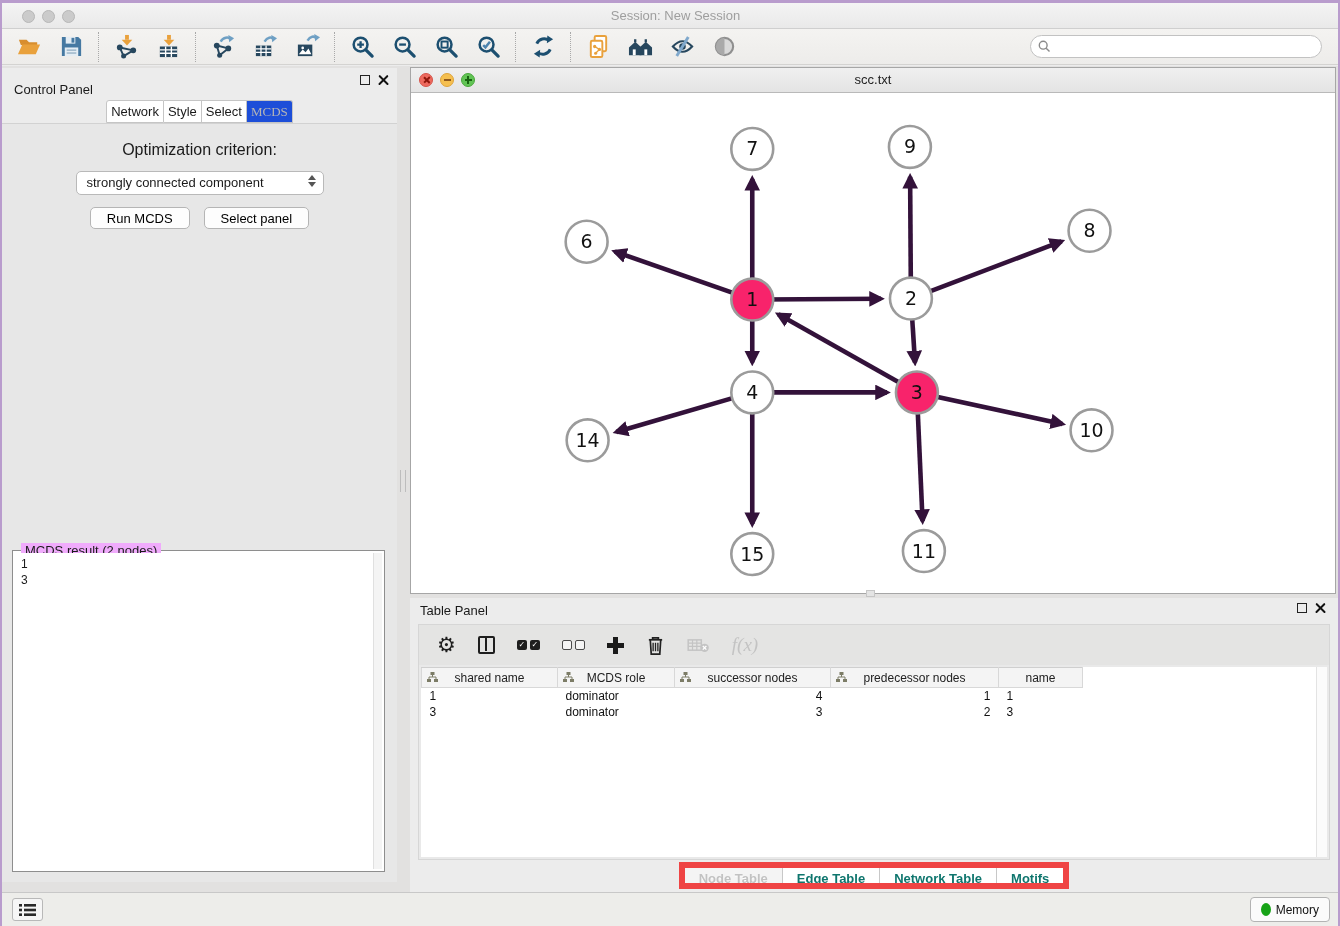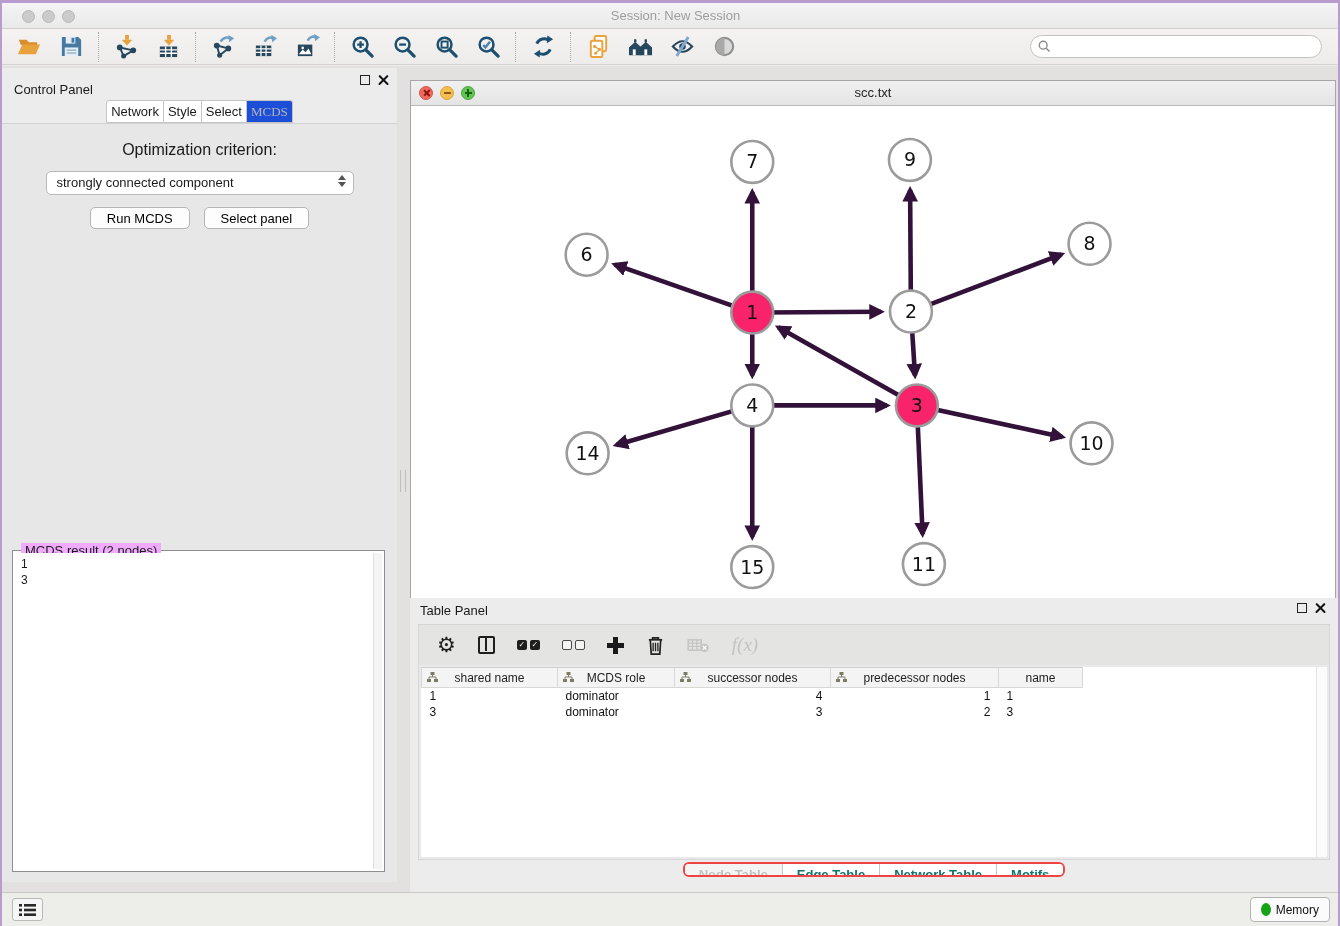--- a/index.html
+++ b/index.html
@@ -34,38 +34,38 @@
   .float-ic { width:10px; height:10px; border:1.6px solid #222; }
   .close-ic { position:relative; width:11px; height:11px; }
   .close-ic::before,.close-ic::after { content:""; position:absolute; left:-1px; top:4.5px; width:13px; height:2.4px; background:#111; border-radius:1px; }
   .close-ic::before { transform:rotate(45deg); } .close-ic::after { transform:rotate(-45deg); }
   .cp-tabs { display:flex; justify-content:center; padding-top:6px; background:#ECECEC; }
   .cp-tab { height:23px; line-height:21px; padding:0 4px; background:#fff; border:1px solid #C5C5C5; border-left:none; font-size:13px; cursor:pointer; }
   .cp-tab:first-child { border-left:1px solid #C5C5C5; border-radius:3px 0 0 0; }
   .cp-tab.active { background:#1d4ed8; color:#B5B5B5; border-radius:0 3px 0 0;font-family:Liberation Serif, serif; }
   .cp-content { position:absolute; top:55px; left:0; right:0; bottom:0; background:#E7E7E7; border-top:1px solid #D2D2D2; }
   .opt-label { text-align:center; margin-top:17px; font-size:16px; }
-  .criterion { position:relative; margin:12px auto 0; width:308px; height:24px; background:#fff; border:1px solid #B9B9B9; border-radius:5px; line-height:22px; padding-left:10px; font-size:13px; cursor:pointer; }
+  .criterion { position:relative; margin:12px auto 0; width:248px; height:24px; background:#fff; border:1px solid #B9B9B9; border-radius:5px; line-height:22px; padding-left:10px; font-size:13px; cursor:pointer; }
   .stepper { position:absolute; right:7px; top:3px; display:flex; flex-direction:column; gap:2px; }
   .stepper i { width:0; height:0; border-left:4px solid transparent; border-right:4px solid transparent; }
   .step-up { border-bottom:5px solid #555; } .step-down { border-top:5px solid #555; }
   .cp-buttons { display:flex; justify-content:center; gap:14px; margin-top:12px; }
   .mac-btn { height:22px; padding:0 16px; background:#FDFDFD; border:1px solid #B5B5B5; border-radius:5px; font-size:13px; font-family:inherit; cursor:pointer; }
   .result-box { position:absolute; left:10px; right:12px; top:426px; bottom:10px; border:1px solid #8E8E8E; background:#fff; }
   .result-legend { position:absolute; top:-8px; left:8px; background:#f0abfc; padding:0 4px; font-size:13px; }
   .result-lines { position:absolute; inset:2px 12px 2px 2px; background:#fff; font-size:12px; line-height:16px; padding:3px 0 0 6px; }
   .result-scroll { position:absolute; top:2px; bottom:2px; right:2px; width:9px; background:#F4F4F4; border-left:1px solid #E0E0E0; }
 
   
   .splitter { position:absolute; left:395px; top:0; width:13px; bottom:0; background:#E2E1E0; }
   .splitter .grip { position:absolute; top:404px; left:3px; width:6px; height:22px; border-left:1px solid #BDBDBD; border-right:1px solid #BDBDBD; }
 
   
   .right-region { position:absolute; left:408px; right:0; top:0; bottom:0; }
-  .net-window { position:absolute; left:0; right:2px; top:14px; height:527px; border:1px solid #A6A6A6; background:#fff; }
+  .net-window { position:absolute; left:0; right:2px; top:1px; height:527px; border:1px solid #A6A6A6; background:#fff; }
   .net-titlebar { position:relative; height:25px; background:linear-gradient(#F0F0F0,#E4E4E4); border-bottom:1px solid #B9B9B9; }
   .net-title { position:absolute; left:0; right:0; top:4px; text-align:center; font-size:13px; color:#222; }
   .traffic { position:absolute; top:5px; display:flex; gap:7px; left:8px; }
   .tl { position:relative; width:14px; height:14px; border-radius:50%; cursor:pointer; }
   .tl-red { background:#EE6A5E; border:1px solid #D5544A; }
   .tl-yellow { background:#F5BF4F; border:1px solid #DEA43B; }
   .tl-green { background:#61C454; border:1px solid #4AA73C; }
   .tl::before,.tl::after { content:""; position:absolute; background:transparent; }
   .tl-red::before,.tl-red::after { left:2.5px; top:5.2px; width:7.5px; height:1.8px; background:#8E150B; }
   .tl-red::before { transform:rotate(45deg);} .tl-red::after { transform:rotate(-45deg);}
@@ -94,21 +94,21 @@
   .plus-ic::after { content:""; position:absolute; left:6px; top:0; width:5px; height:17px; background:#1a1a1a; }
   .fx-label { font-family:"Liberation Serif","DejaVu Serif",serif; font-style:italic; font-size:19px; color:#C3C3C3; }
   .tp-table-wrap { position:absolute; left:2px; right:2px; top:42px; bottom:2px; background:#fff; overflow:hidden; }
   .tp-scroll { position:absolute; right:0; top:0; bottom:0; width:11px; background:#FBFBFB; border-left:1px solid #E3E3E3; }
   table.nodes { border-collapse:collapse; table-layout:fixed; }
   table.nodes th { height:20px; background:#F4F4F4; border:1px solid #D8D8D8; border-top:1px solid #CFCFCF; font-weight:normal; font-size:12px; color:#222; position:relative; text-align:center; cursor:pointer; }
   table.nodes th .hdr-ic { position:absolute; left:5px; top:4px; }
   table.nodes td { height:16px; font-size:12px; color:#111; padding:0 8px; white-space:nowrap; }
   td.ra { text-align:right; padding-right:10px; }
   .tp-tabs-strip { position:absolute; left:0; right:0; bottom:4px; height:26px; display:flex; justify-content:center; }
-  .seg { display:flex; background:#fff; border:2px solid #ef4444; border-radius:6px; overflow:hidden; height:15px; }
+  .seg { display:flex; background:#fff; border:6px solid #ef4444; border-radius:0; overflow:hidden; height:27px; }
   .seg-tab { padding:0 14px; line-height:22px; font-size:13px; font-weight:bold; border-left:1px solid #C8C8C8; cursor:pointer; color:#0f766e; background:#fff; }
   .seg-tab:first-child { border-left:none; }
   .seg-tab.active { color:#C2C2C2; background:#F4F4F4; text-shadow:0 1px 0 #fff; }
 
   
   .statusbar { position:absolute; left:0; right:0; bottom:0; height:34px; background:#EDEDEA; border-top:1px solid #C8C8C8; }
   .list-btn { position:absolute; left:10px; top:5px; width:31px; height:23px; background:#F6F6F6; border:1px solid #B8B8B8; border-radius:3px; display:flex; align-items:center; justify-content:center; cursor:pointer; }
   .memory-btn { position:absolute; right:8px; top:4px; height:25px; background:#FBFBFB; border:1px solid #B3B3B3; border-radius:4px; display:flex; align-items:center; gap:5px; padding:0 10px; cursor:pointer; }
   .memory-dot { width:10px; height:13px; border-radius:50%; background:#17A317; }
   .memory-label { font-size:12px; color:#111; }

